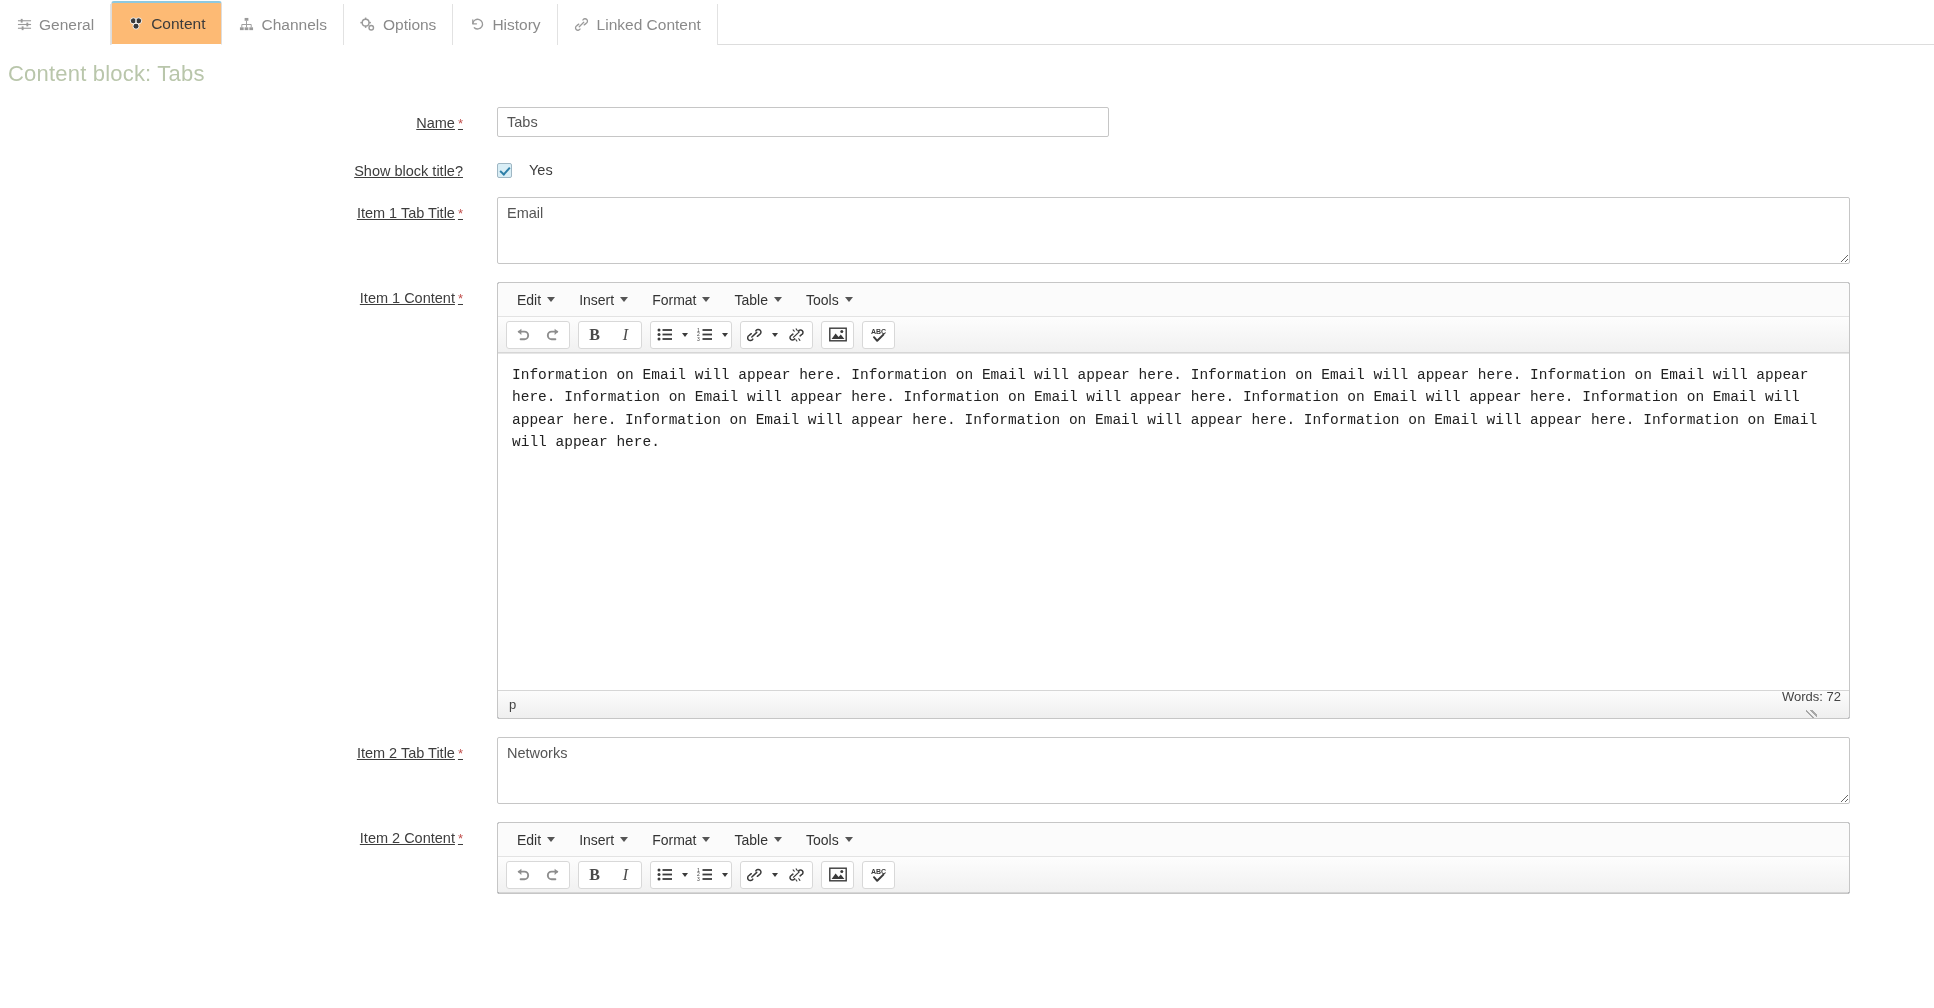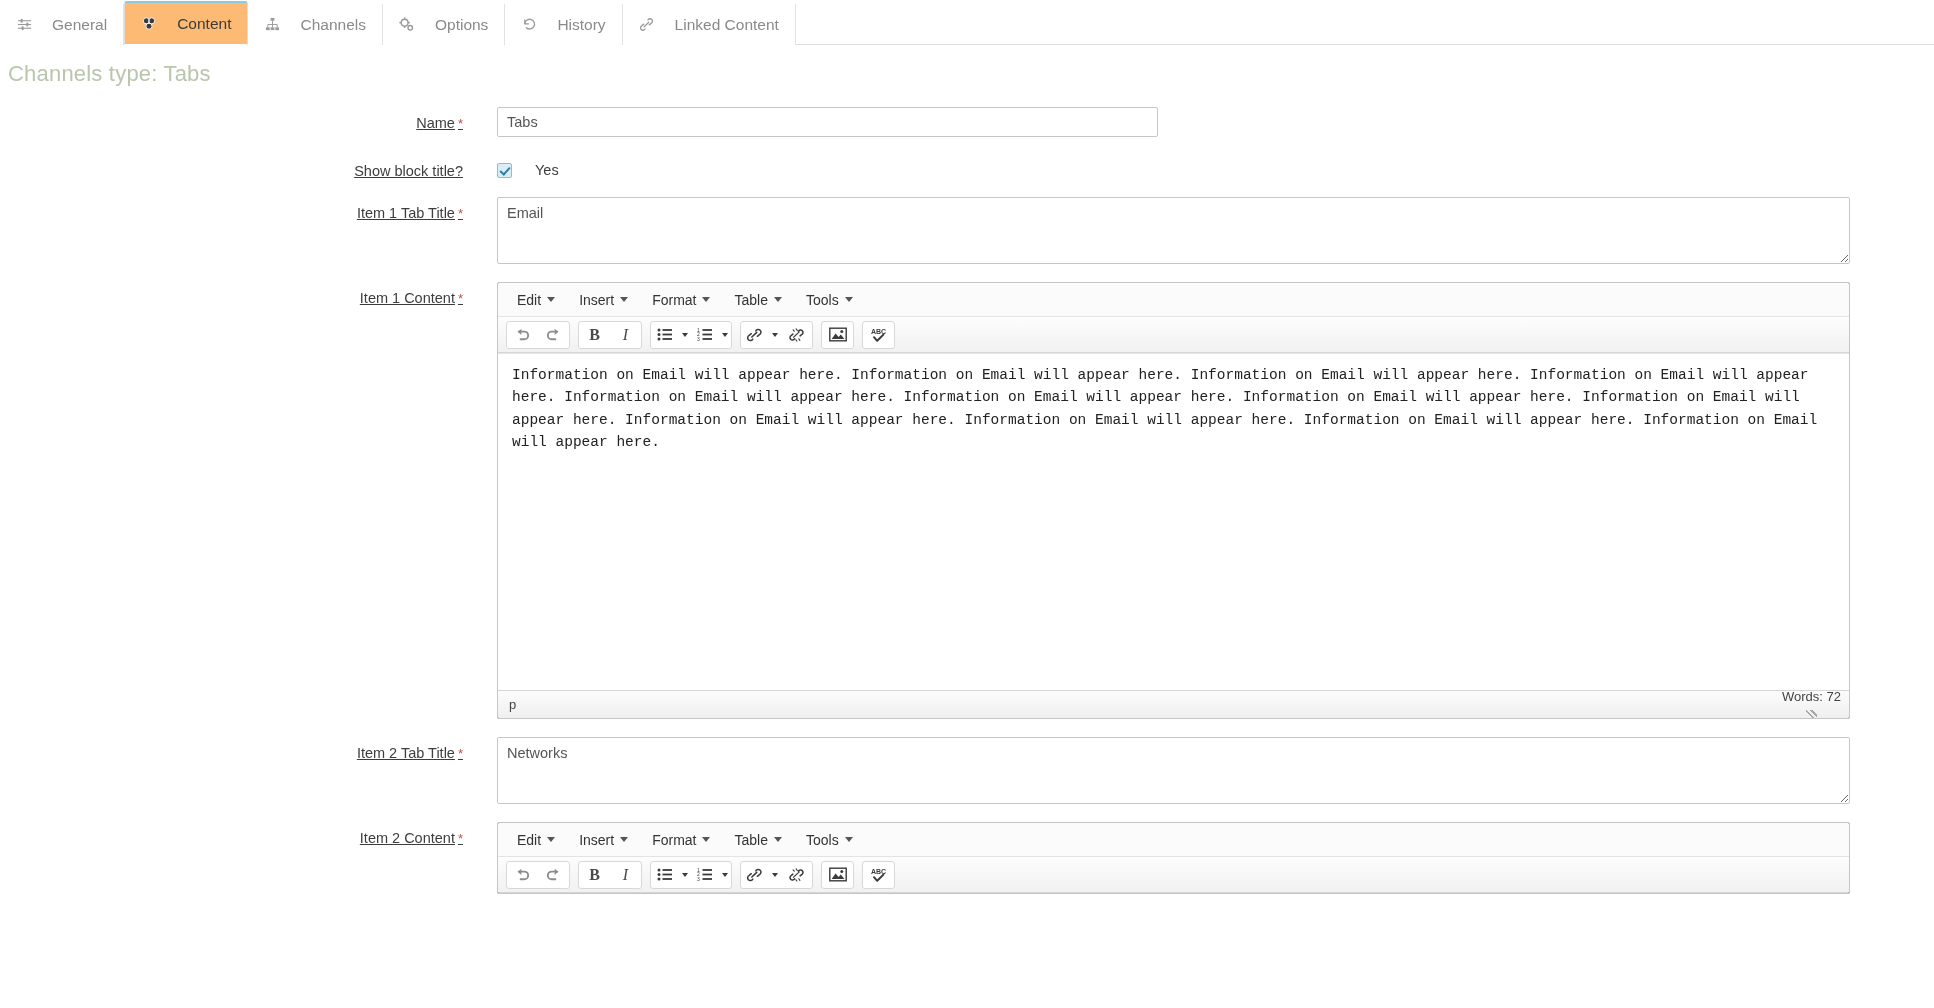--- a/index.html
+++ b/index.html
@@ -18,21 +18,21 @@
     border-bottom: 1px solid #ddd;
     display: flex;
     align-items: flex-end;
     padding-left: 0;
     background: #fff;
   }
   .tab {
     height: 41px;
     display: flex;
     align-items: center;
-    gap: 20px;
+    gap: 7px;
     padding: 0 16px;
     font-size: 15.5px;
     color: #8a8a8a;
     border-right: 1px solid #e2e2e2;
     background: #fff;
     position: relative;
     bottom: -1px;
     white-space: nowrap;
     cursor: pointer;
   }
@@ -81,21 +81,21 @@
     color: #3d3d3d;
     white-space: nowrap;
     text-decoration: underline;
   }
   .req { color: #c0504d; margin-left: 3px; font-size: 13px; }
 
   .field-cell { flex: 1 1 auto; padding-right: 50px; }
 
   input.txt {
     display: block;
-    width: 661px;
+    width: 612px;
     height: 30px;
     border: 1px solid #c6c6c6;
     border-radius: 2px;
     padding: 4px 9px;
     font-size: 14.5px;
     color: #555;
     font-family: "Liberation Sans", sans-serif;
     background: #fff;
     outline: none;
   }
@@ -110,21 +110,21 @@
     font-family: "Liberation Sans", sans-serif;
     background: #fff;
     resize: both;
     outline: none;
     line-height: 1.3;
   }
   textarea.ta-block { height: 70px; }
   textarea.ta-tab   { height: 67px; }
 
   
-  .chk-wrap { display: flex; align-items: center; gap: 23px; padding-top: 7px; }
+  .chk-wrap { display: flex; align-items: center; gap: 17px; padding-top: 7px; }
   .chk {
     width: 15px; height: 15px;
     border: 1px solid #9fb7c4;
     background: #d9eef6;
     border-radius: 2px;
     position: relative;
     display: inline-block;
     cursor: pointer;
     flex: 0 0 auto;
   }
@@ -345,21 +345,21 @@
         <path d="M9.5 3.2 a2.6 2.6 0 1 1 3.4 3.6 l-2 1.6"></path>
         <path d="M6.5 12.8 a2.6 2.6 0 1 1 -3.4 -3.6 l2 -1.6"></path>
         <line x1="5.6" y1="10.4" x2="10.4" y2="5.6"></line>
           </g>
         </svg>
     </span>
     <span>Linked Content</span>
   </div>
 </div>
 
-<div class="page-title">Channels type: Tabs</div>
+<div class="page-title">Content block: Tabs</div>
 
 <div class="form">
 
   <div class="row">
     <div class="label-cell">
       <span>Name</span><span class="req">*</span>
     </div>
     <div class="field-cell">
       <input class="txt" type="text" value="Tabs" style="">
     </div>

